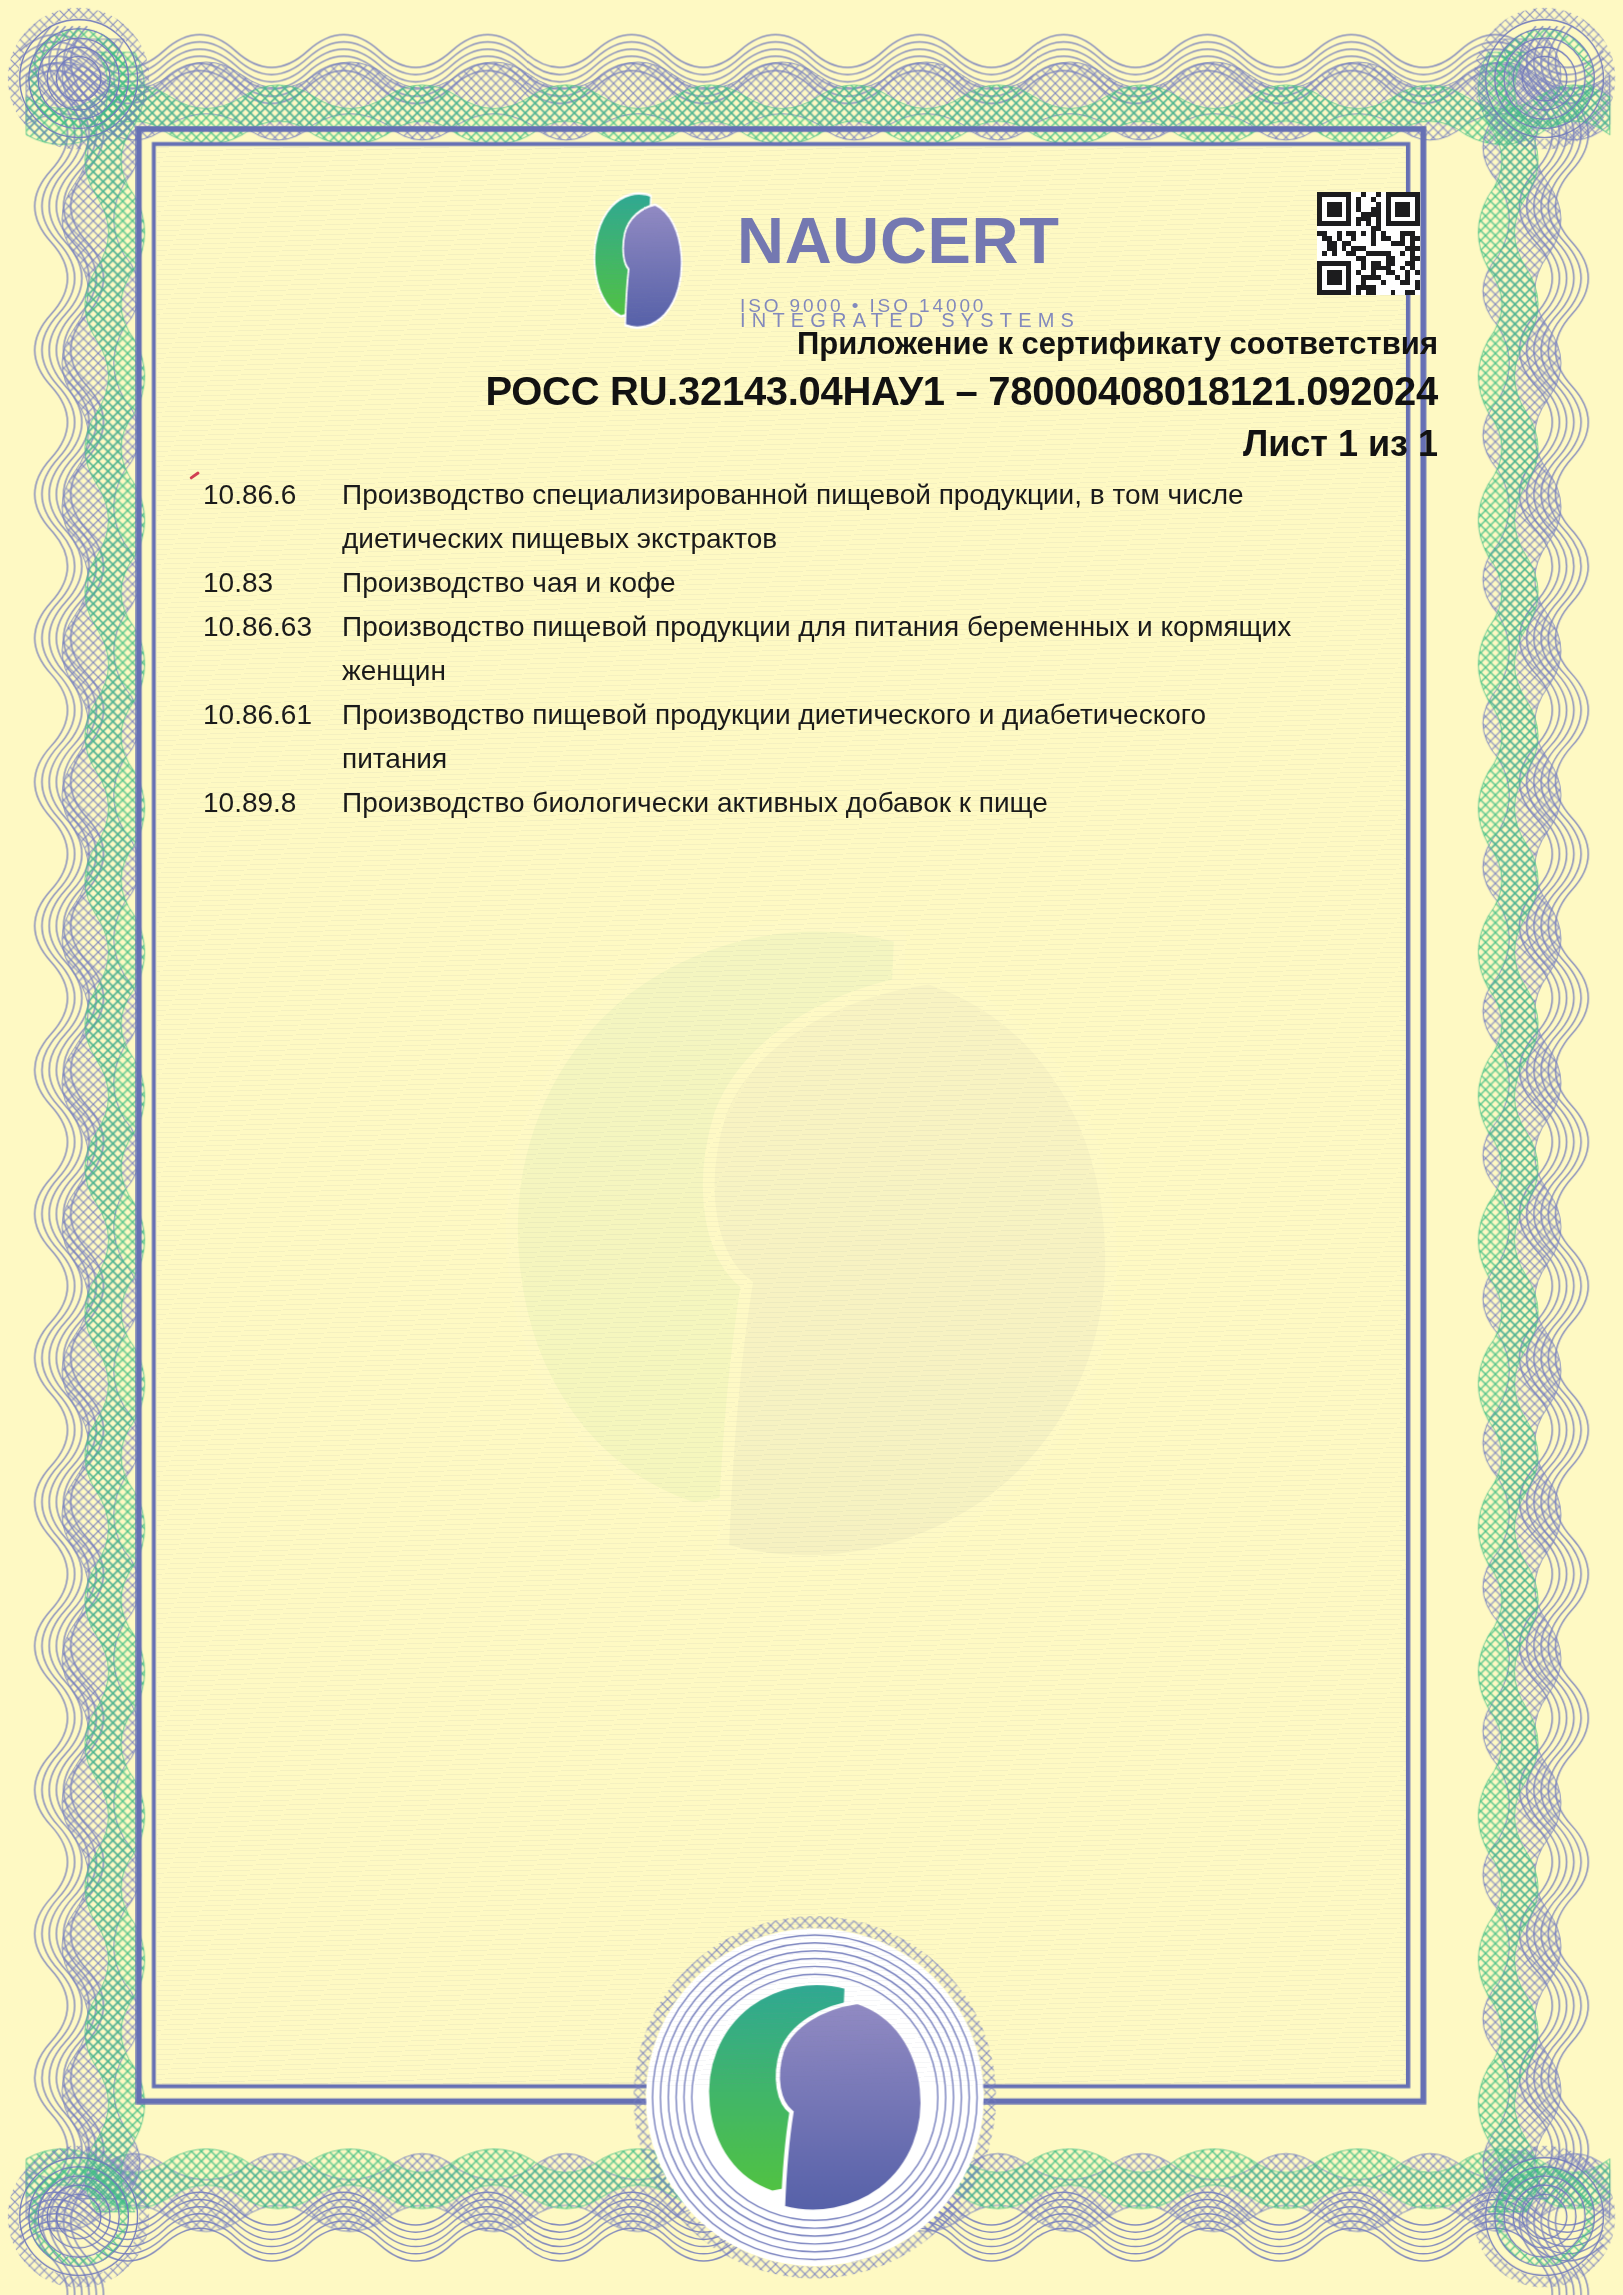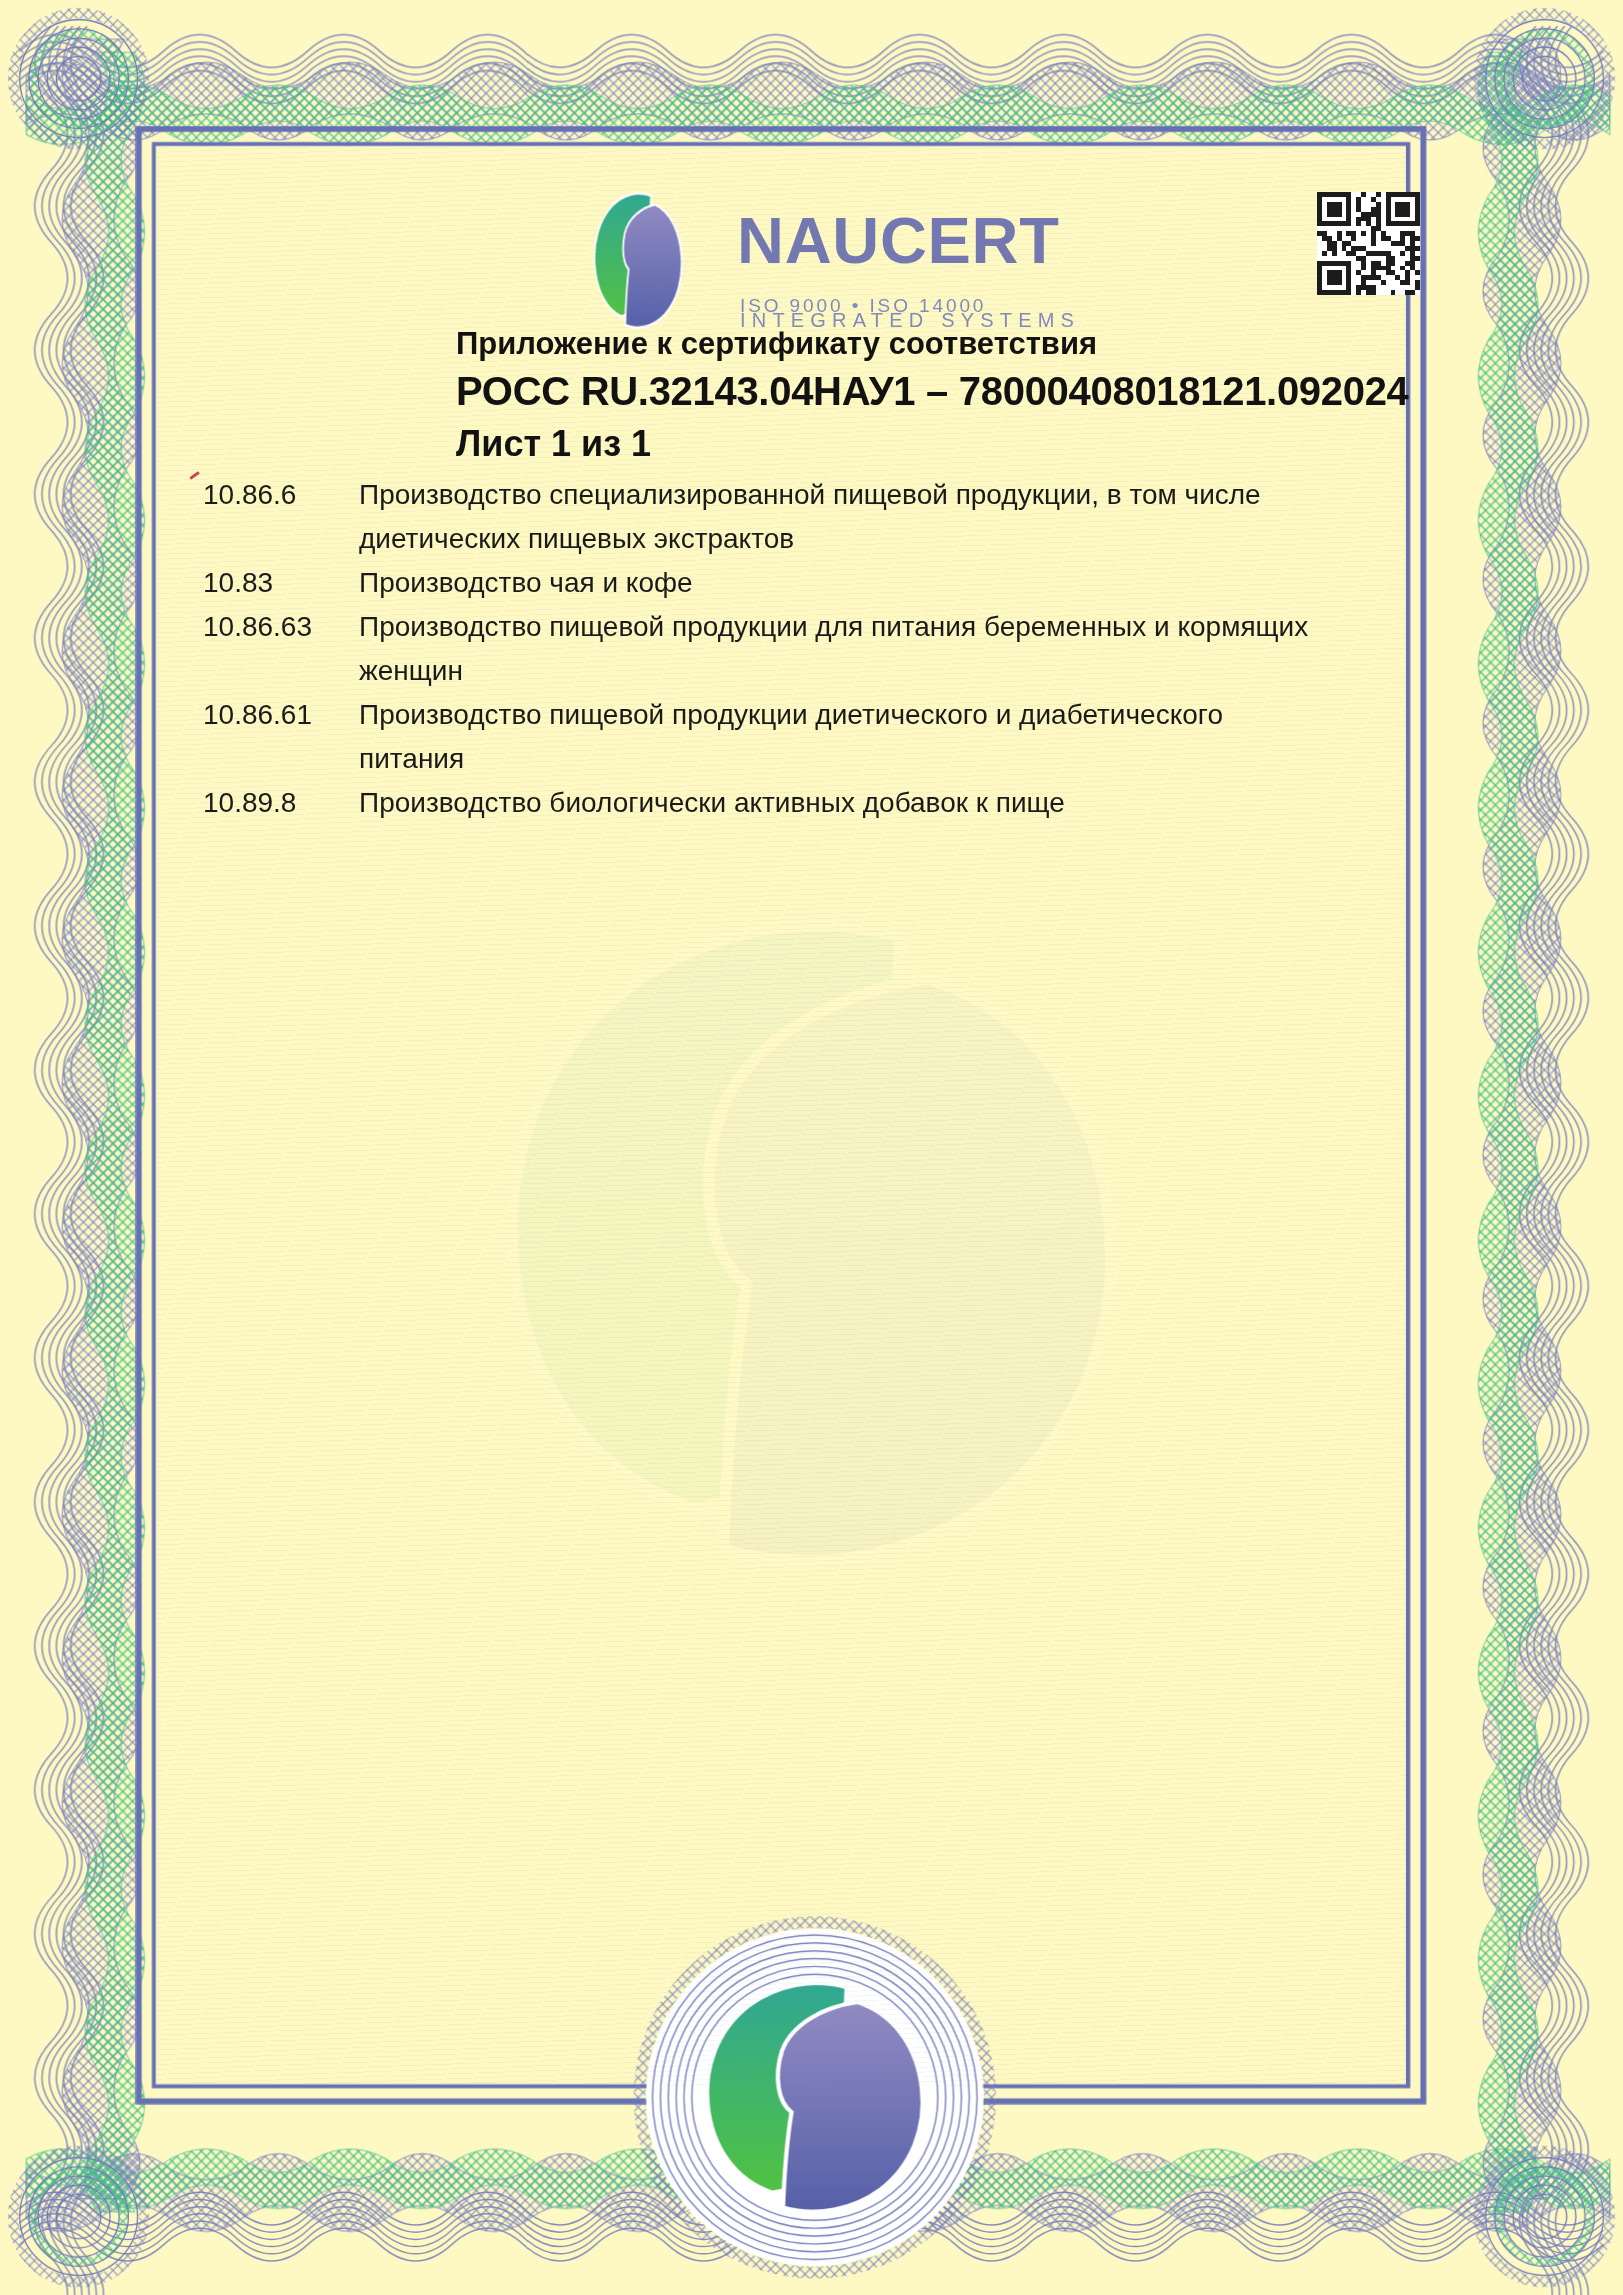--- a/index.html
+++ b/index.html
@@ -33,33 +33,33 @@
     position:absolute;left:740px;top:273px;
     font-size:20px;letter-spacing:6.2px;color:#8289bd;white-space:nowrap;margin-top:36px;
   }
   .tag2{
     position:absolute;left:740px;top:295px;
     font-size:19px;letter-spacing:2.9px;color:#8289bd;white-space:nowrap;
   }
   
   .hdr{
     position:absolute;right:185px;top:326px;width:982px;
-    text-align:left;color:#121212;
+    text-align:right;color:#121212;
   }
   .hdr-title{font-size:31px;font-weight:bold;line-height:1.15;}
   .hdr-number{font-size:40px;font-weight:bold;line-height:1.15;margin-top:5.9px;letter-spacing:-0.3px;}
   .hdr-sheet{font-size:36px;font-weight:bold;line-height:1.15;margin-top:9.2px;}
   
   .qr{position:absolute;left:1317px;top:192px;width:103px;height:103px;}
   
   .list{
     position:absolute;left:203px;top:473px;width:1152px;
     font-size:28px;line-height:44px;color:#1a1a1a;
   }
-  .row{display:grid;grid-template-columns:139px 1fr;gap:17px;}
+  .row{display:grid;grid-template-columns:139px 1fr;}
   .code{white-space:nowrap;}
   .desc{white-space:pre-wrap;width:956px;}
 </style>
 </head>
 <body>
 
 <div class="page">
 
   <svg class="border-svg" viewBox="0 0 2480 3507" xmlns="http://www.w3.org/2000/svg">
     <defs>

